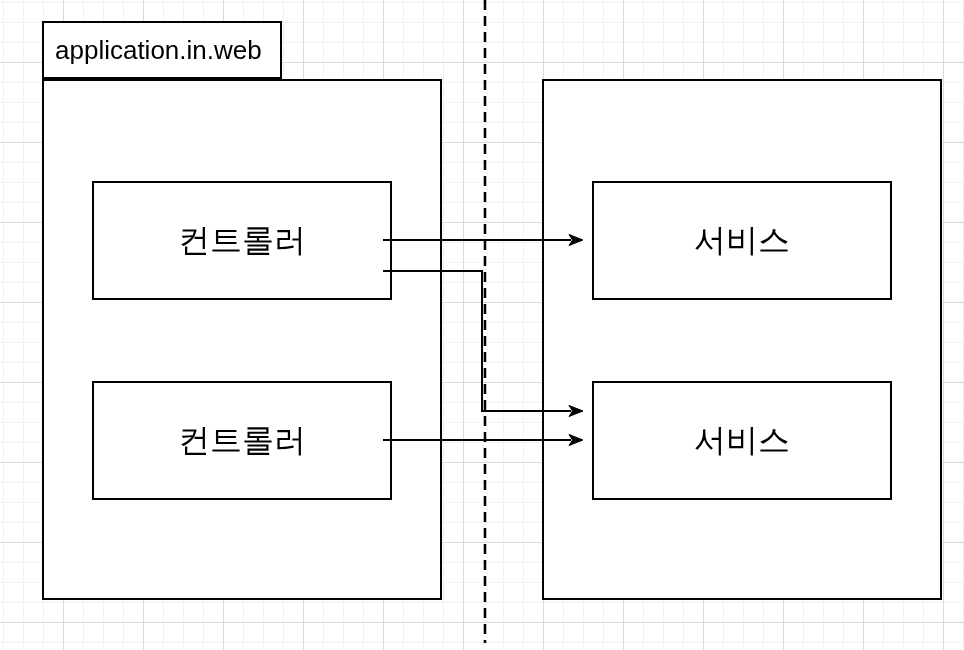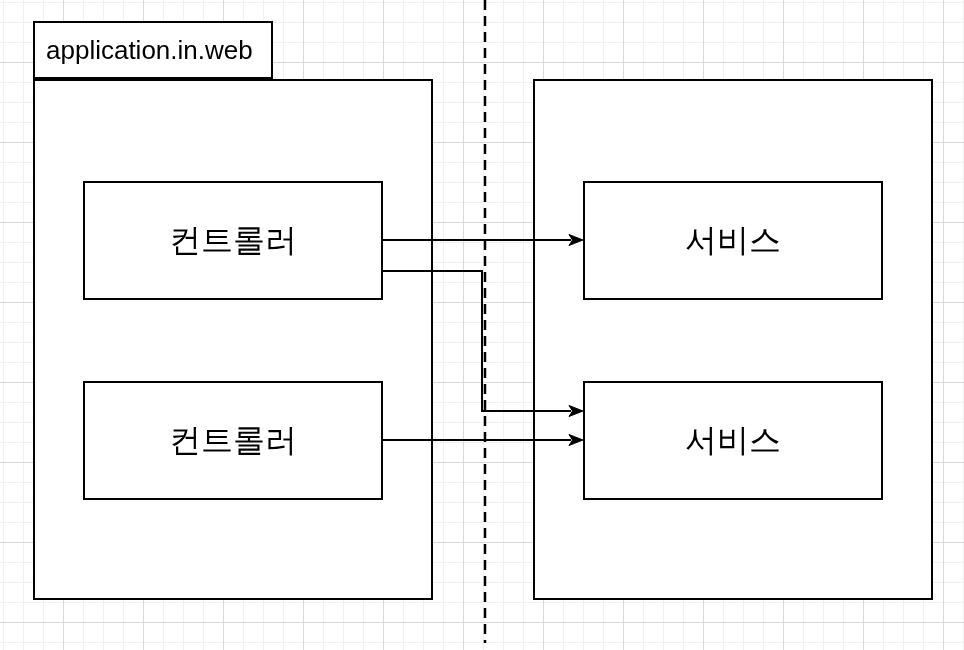--- a/index.html
+++ b/index.html
@@ -20,20 +20,21 @@
       linear-gradient(to right, #f1f1f1 1px, transparent 1px),
       linear-gradient(to bottom, #f1f1f1 1px, transparent 1px);
     background-size: 80px 80px, 80px 80px, 20px 20px, 20px 20px;
     background-position: 63px 0, 0 62px, 3px 0, 0 2px;
   }
   .shape {
     position: absolute;
     box-sizing: border-box;
     border: 2px solid #000000;
     background: #ffffff;
+    margin-left: 9px;
   }
   .pkg-tab {
     display: flex;
     align-items: center;
     padding-left: 11px;
     font-size: 26px;
     color: #000000;
     z-index: 2;
   }
   .pkg-body {

